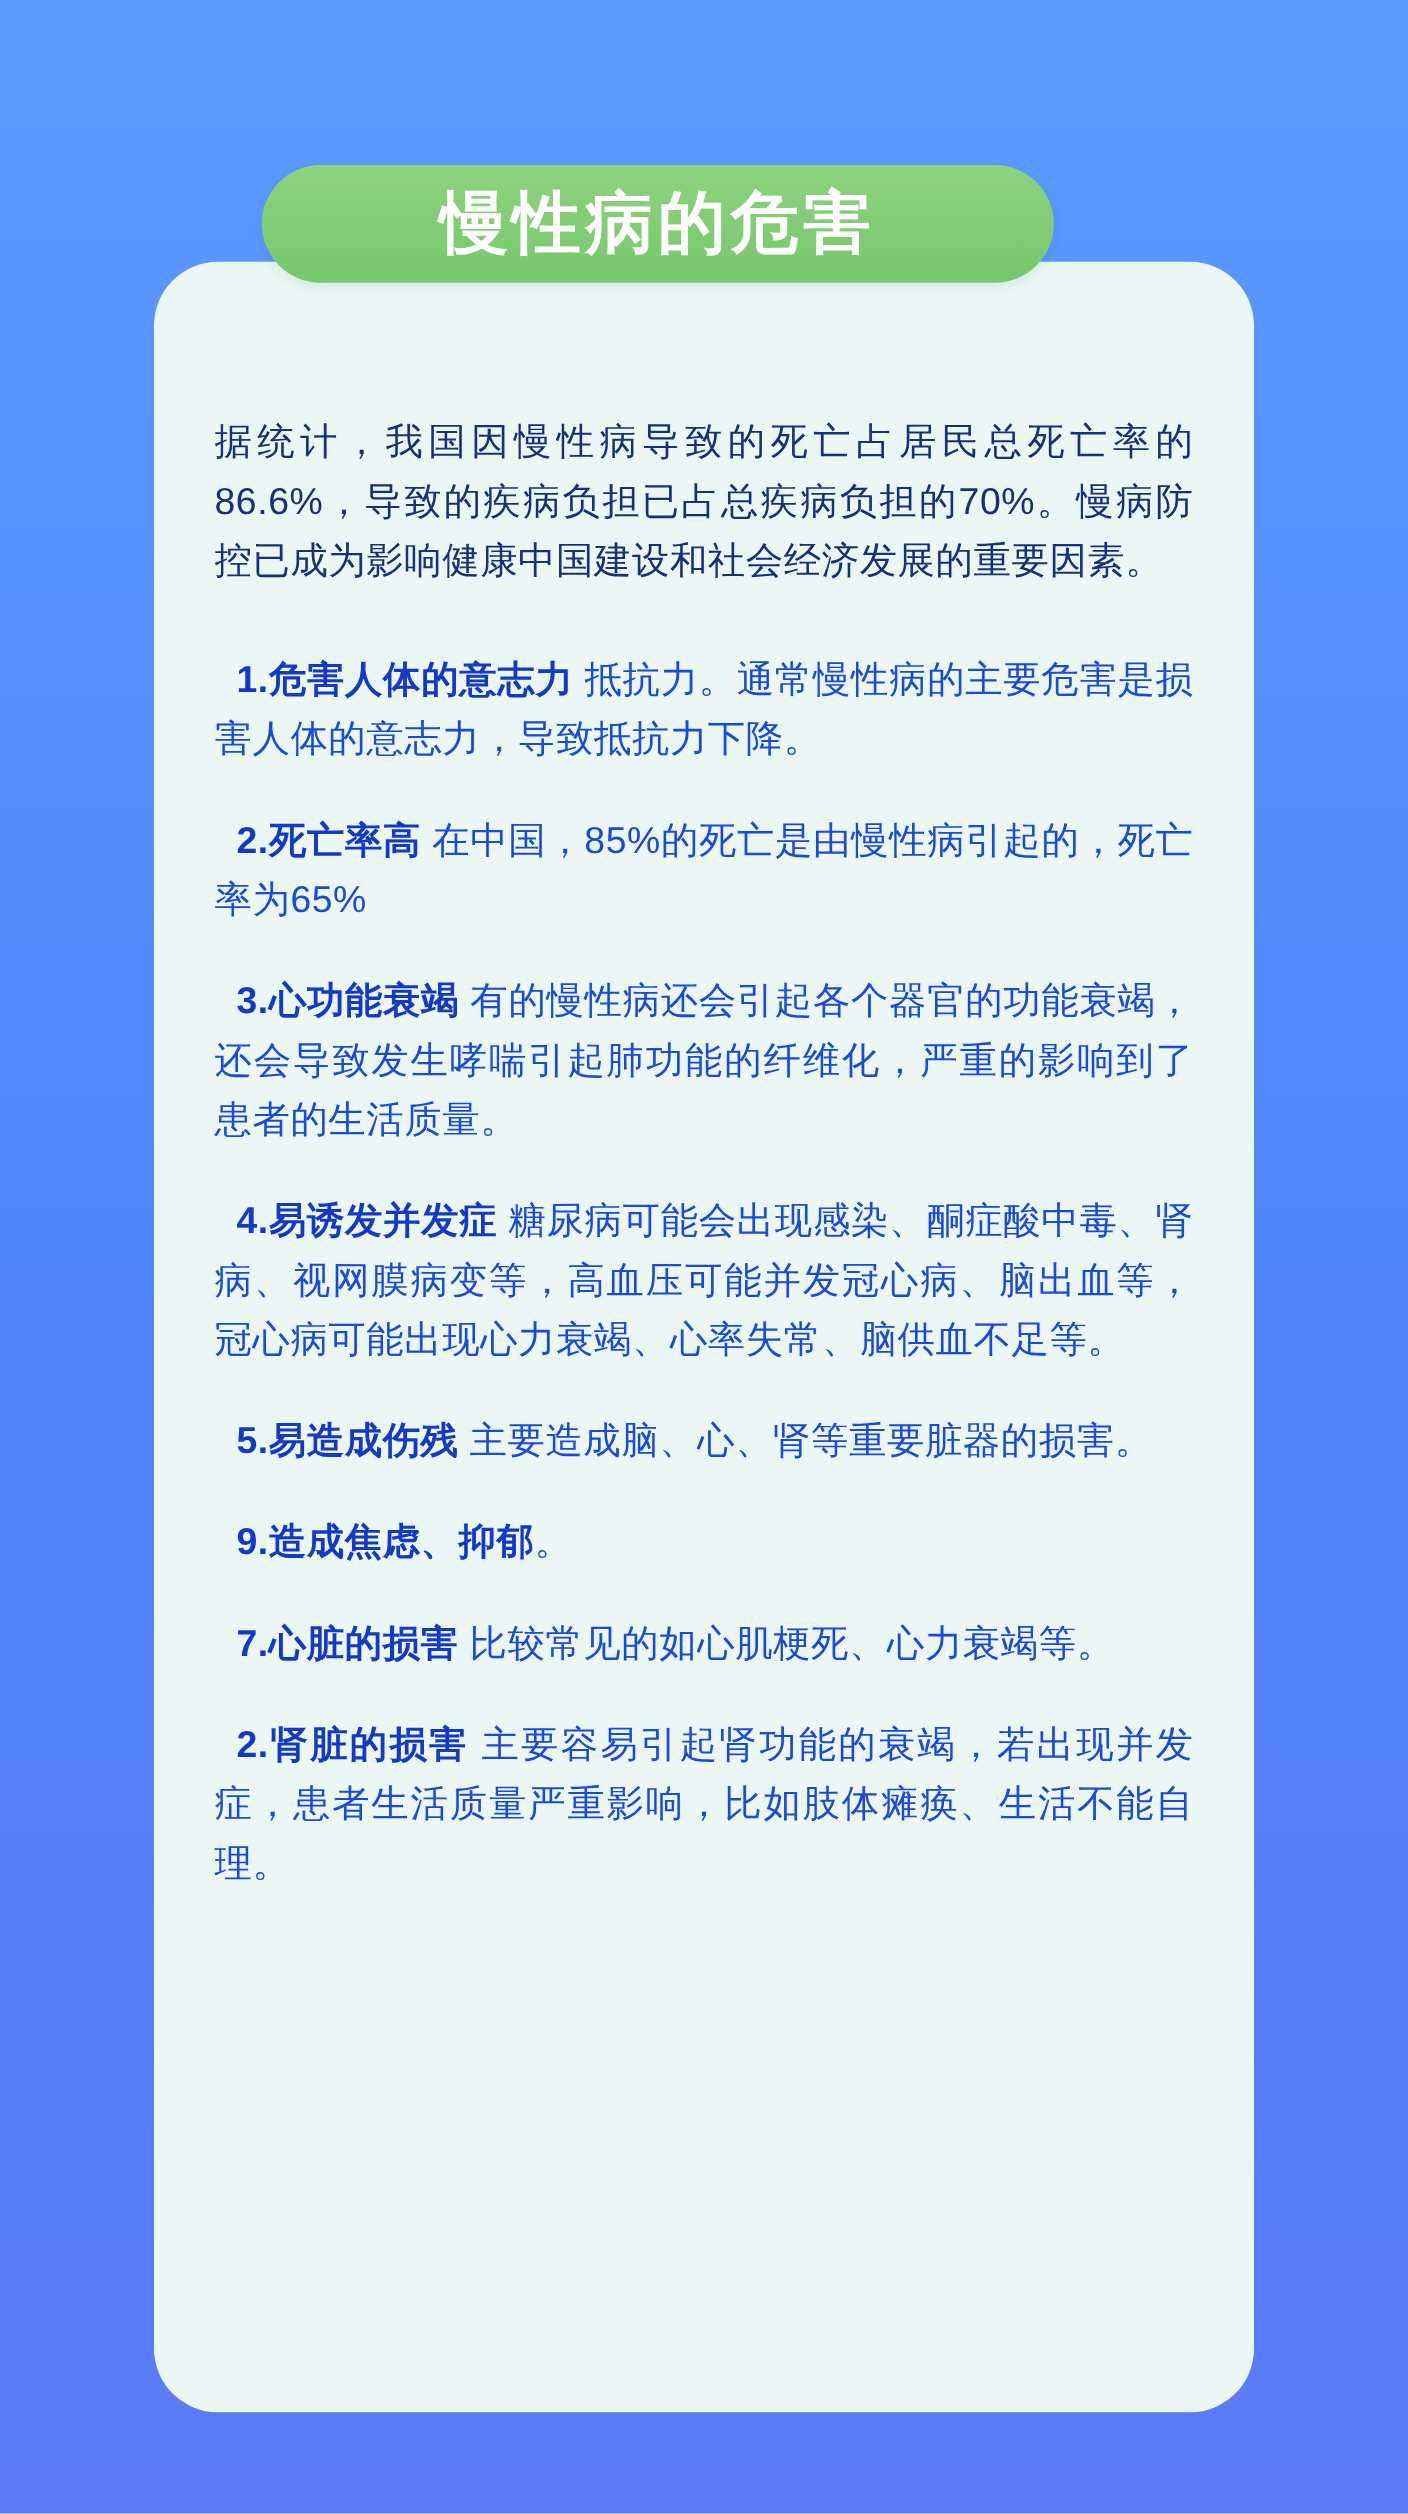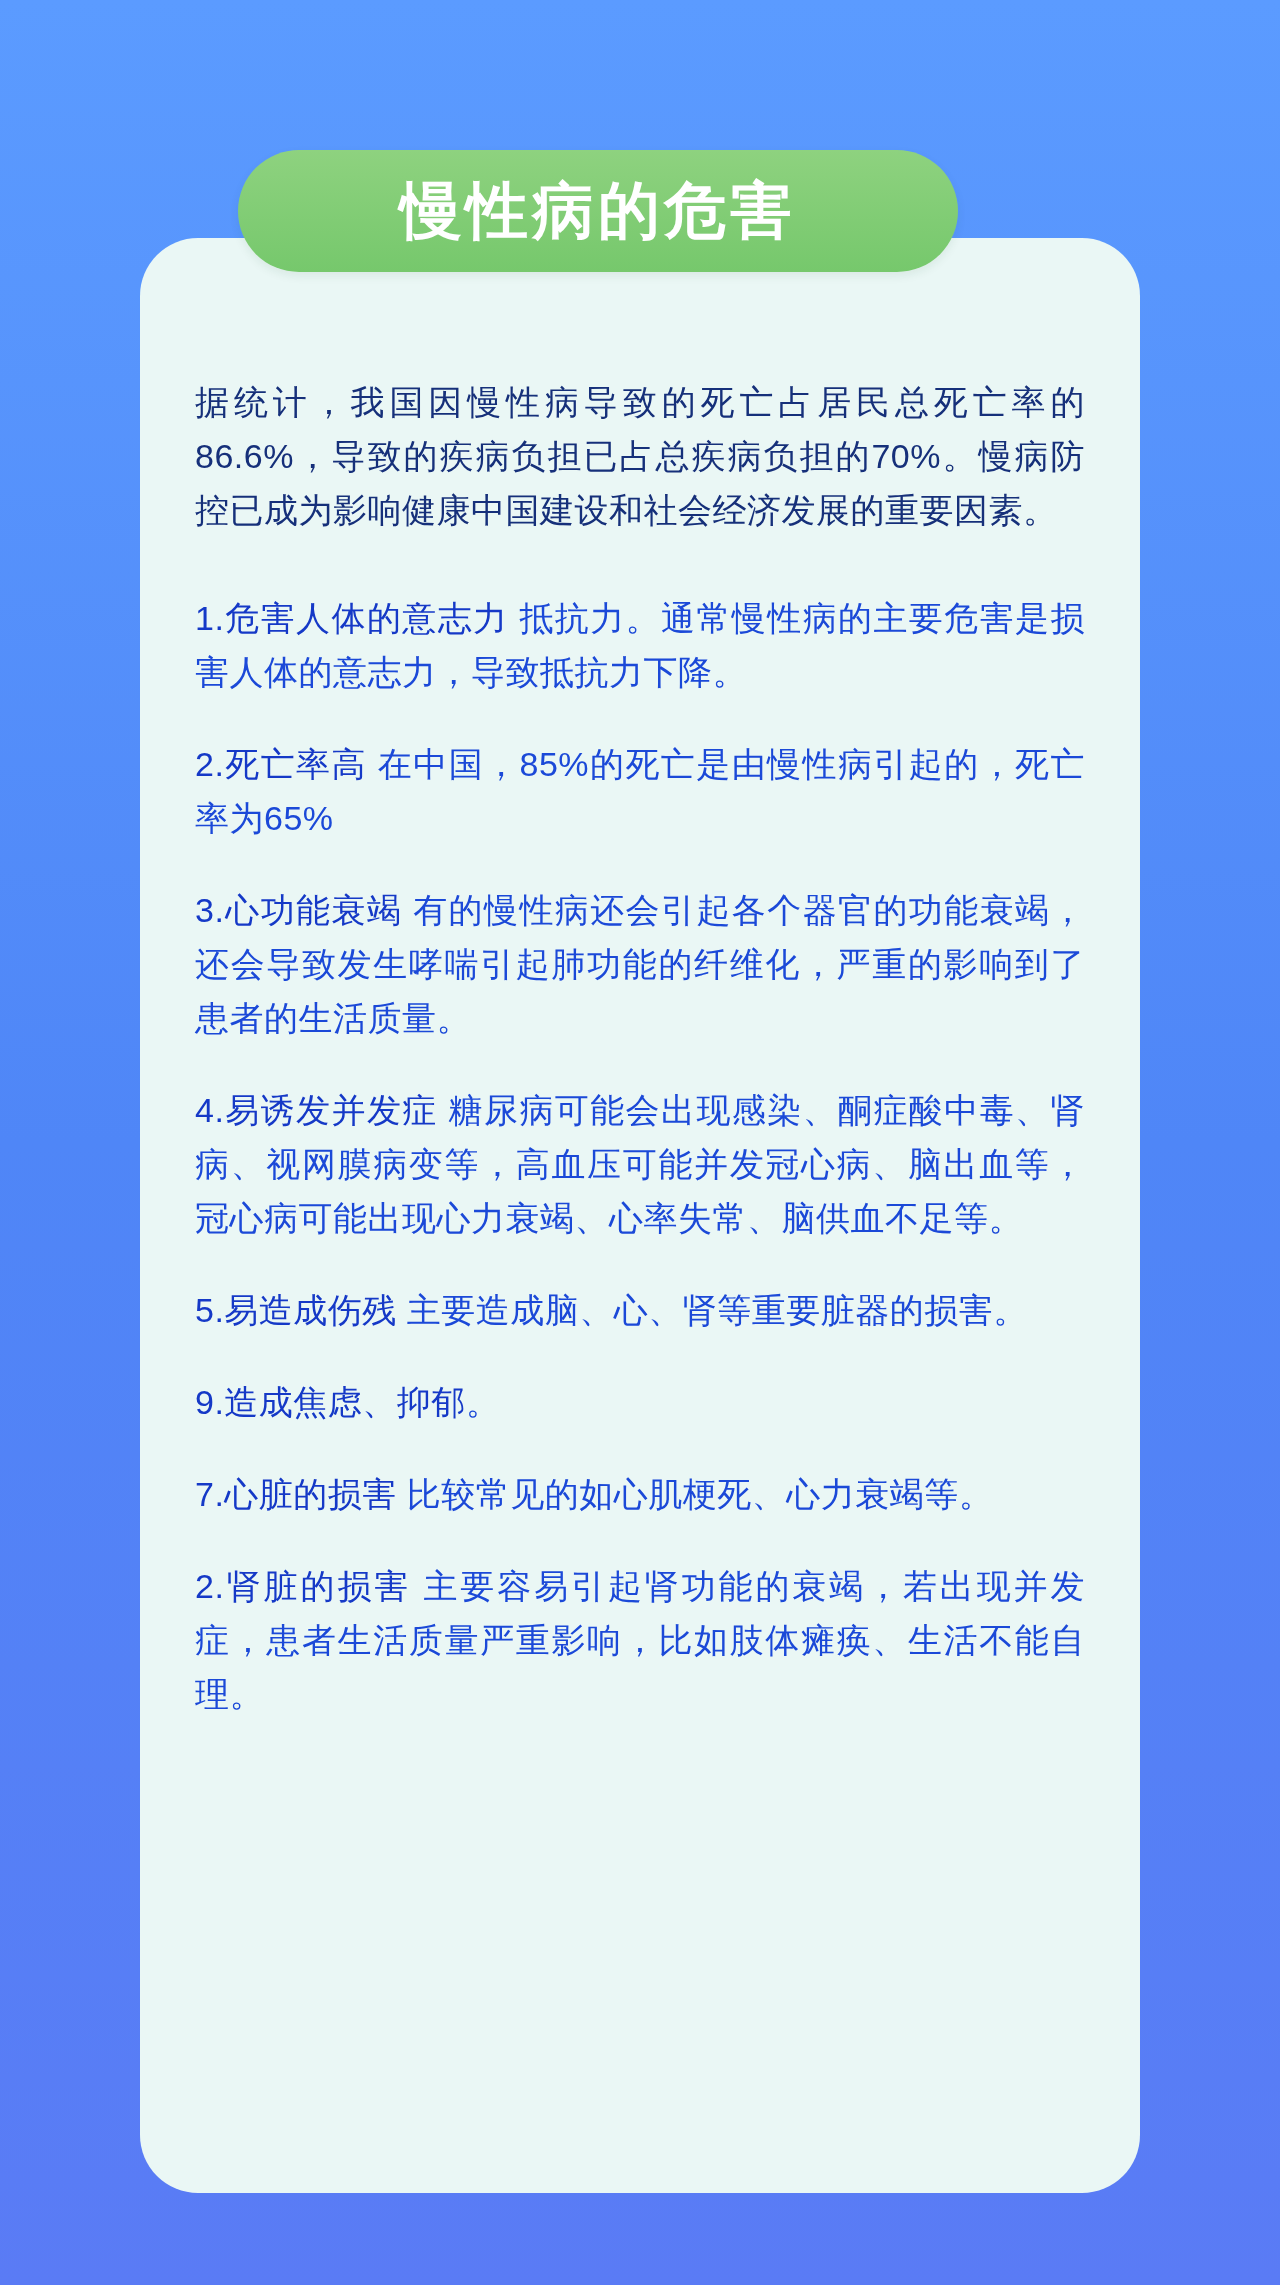--- a/index.html
+++ b/index.html
@@ -27,21 +27,21 @@
     height: 1955px;
     background: #eaf7f5;
     border-radius: 58px;
     box-sizing: border-box;
   }
   .title-pill {
     position: absolute;
     left: 238px;
     top: 150px;
     width: 720px;
-    height: 122px;
+    height: 107px;
     background: linear-gradient(180deg, #8ed27f 0%, #76c86c 100%);
     border-radius: 66px;
     display: flex;
     align-items: center;
     justify-content: center;
     z-index: 5;
     box-shadow: 0 4px 10px rgba(30, 80, 40, 0.08);
   }
   .title-pill .title-text {
     color: #ffffff;
@@ -66,22 +66,23 @@
     letter-spacing: 0.5px;
   }
   .para.intro {
     color: #16307a;
     margin-bottom: 54px;
   }
   .para:last-child {
     margin-bottom: 0;
   }
   .lead {
-    font-weight: normal;
+    font-weight: bold;
     color: #1539c7;
+    margin-left: 20px;
   }
 </style>
 </head>
 <body>
 
 <div class="poster">
 
   <div class="card"></div>
 
   <div class="title-pill">

